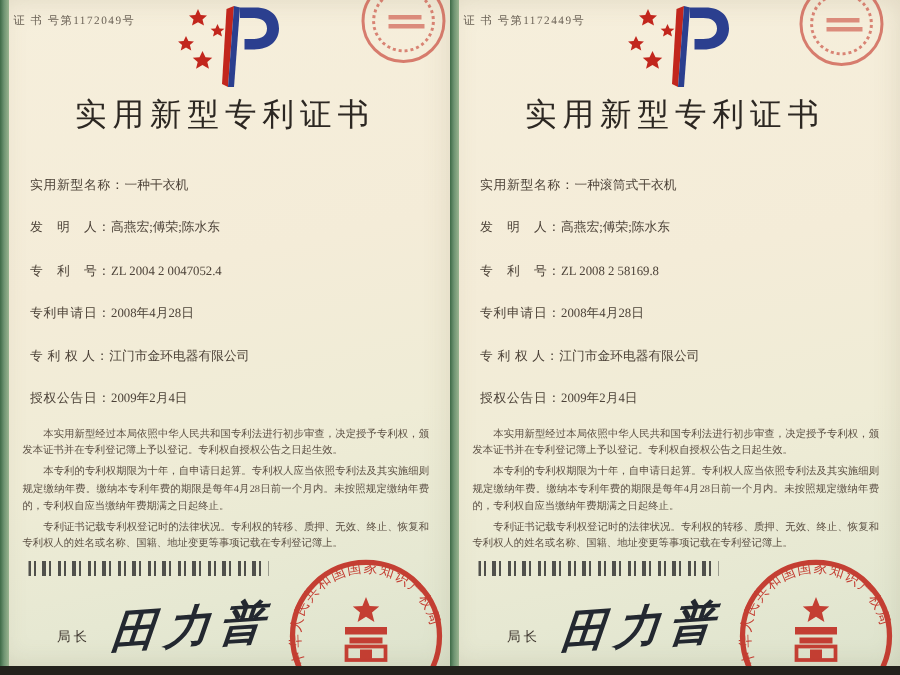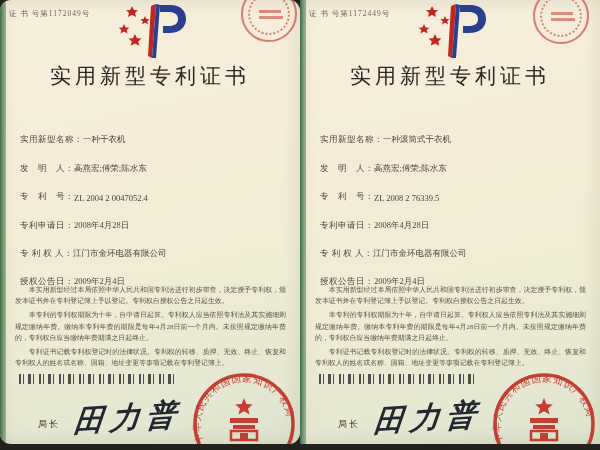--- a/index.html
+++ b/index.html
@@ -1,37 +1,37 @@
 <!DOCTYPE html>
 <html><head>
 <meta charset="utf-8">
 <style>
   html,body{margin:0;padding:0;}
   #stage{position:relative;width:600px;height:450px;background:#23211c;overflow:hidden;
          font-family:"Liberation Serif","DejaVu Serif",serif;}
   .cert{position:absolute;top:0;width:300px;height:444px;overflow:hidden;
         background:linear-gradient(168deg,#f6efdc 0%,#f4ecd8 40%,#efecd6 65%,#e6e8d2 85%,#dde3cd 100%);
         box-shadow:inset 0 0 18px rgba(120,110,80,.18);}
-  .cert.left{left:0;border-radius:11px;}
+  .cert.left{left:0;}
   .cert.right{left:300px;}
   .edge{position:absolute;left:0;top:0;width:6px;height:100%;
         background:linear-gradient(90deg,#3e6a47 0%,#6f9472 45%,#9ab48f 100%);}
   .certno{position:absolute;left:9px;top:9px;font-size:7.5px;letter-spacing:1px;color:#6b6256;white-space:nowrap;}
   .logo{position:absolute;left:118px;top:2px;}
   .stamp{position:absolute;width:56px;height:56px;border-radius:50%;
          border:2px solid rgba(198,60,48,.75);box-sizing:border-box;opacity:.85;}
   .stamp .ring{position:absolute;left:5px;top:5px;right:5px;bottom:5px;border-radius:50%;
                border:2px dotted rgba(198,60,48,.7);}
   .stamp .l1,.stamp .l2{position:absolute;left:16px;height:3px;background:rgba(198,60,48,.65);}
   .stamp .l1{top:22px;width:22px;}
   .stamp .l2{top:28px;width:24px;}
   .title{position:absolute;left:0;top:62px;width:100%;text-align:center;
          font-size:21px;font-weight:normal;color:#2c2722;letter-spacing:4px;white-space:nowrap;}
   .fields{position:absolute;left:20px;top:118px;width:265px;}
-  .frow{display:flex;height:28.4px;align-items:flex-end;font-size:8.5px;color:#4c4238;white-space:nowrap;}
+  .frow{display:flex;height:28.4px;align-items:flex-start;font-size:8.5px;color:#4c4238;white-space:nowrap;}
   .frow .lab{letter-spacing:.5px;}
   .paras{position:absolute;left:15px;top:284px;width:271px;font-size:6.9px;line-height:1.62;
          color:#5c5044;text-align:justify;}
   .paras p{margin:0 0 3px 0;text-indent:2em;}
   .barcode{position:absolute;left:19px;top:374px;width:160px;height:10px;opacity:.8;
     background:repeating-linear-gradient(90deg,#2a2a2a 0 2px,transparent 2px 4px,#2a2a2a 4px 5px,
       transparent 5px 9px,#2a2a2a 9px 12px,transparent 12px 14px,#2a2a2a 14px 15px,transparent 15px 20px);}
   .signrow{position:absolute;left:38px;top:398px;display:flex;align-items:center;justify-content:flex-end;}
   .signrow .post{font-size:9px;color:#3e362e;letter-spacing:2px;margin-right:14px;margin-top:12px;}
   .signrow .sig{font-size:30px;font-weight:bold;font-style:italic;color:#232830;
@@ -147,21 +147,21 @@
       <div class="frow">
         <span class="lab">实用新型名称：</span>
         <span class="val">一种滚筒式干衣机</span>
       </div>
       <div class="frow">
         <span class="lab">发　明　人：</span>
         <span class="val">高燕宏;傅荣;陈水东</span>
       </div>
       <div class="frow">
         <span class="lab">专　利　号：</span>
-        <span class="val">ZL 2008 2 76339.5</span>
+        <span class="val">ZL 2008 2 58169.8</span>
       </div>
       <div class="frow">
         <span class="lab">专利申请日：</span>
         <span class="val">2008年4月28日</span>
       </div>
       <div class="frow">
         <span class="lab">专 利 权 人：</span>
         <span class="val">江门市金环电器有限公司</span>
       </div>
       <div class="frow">

